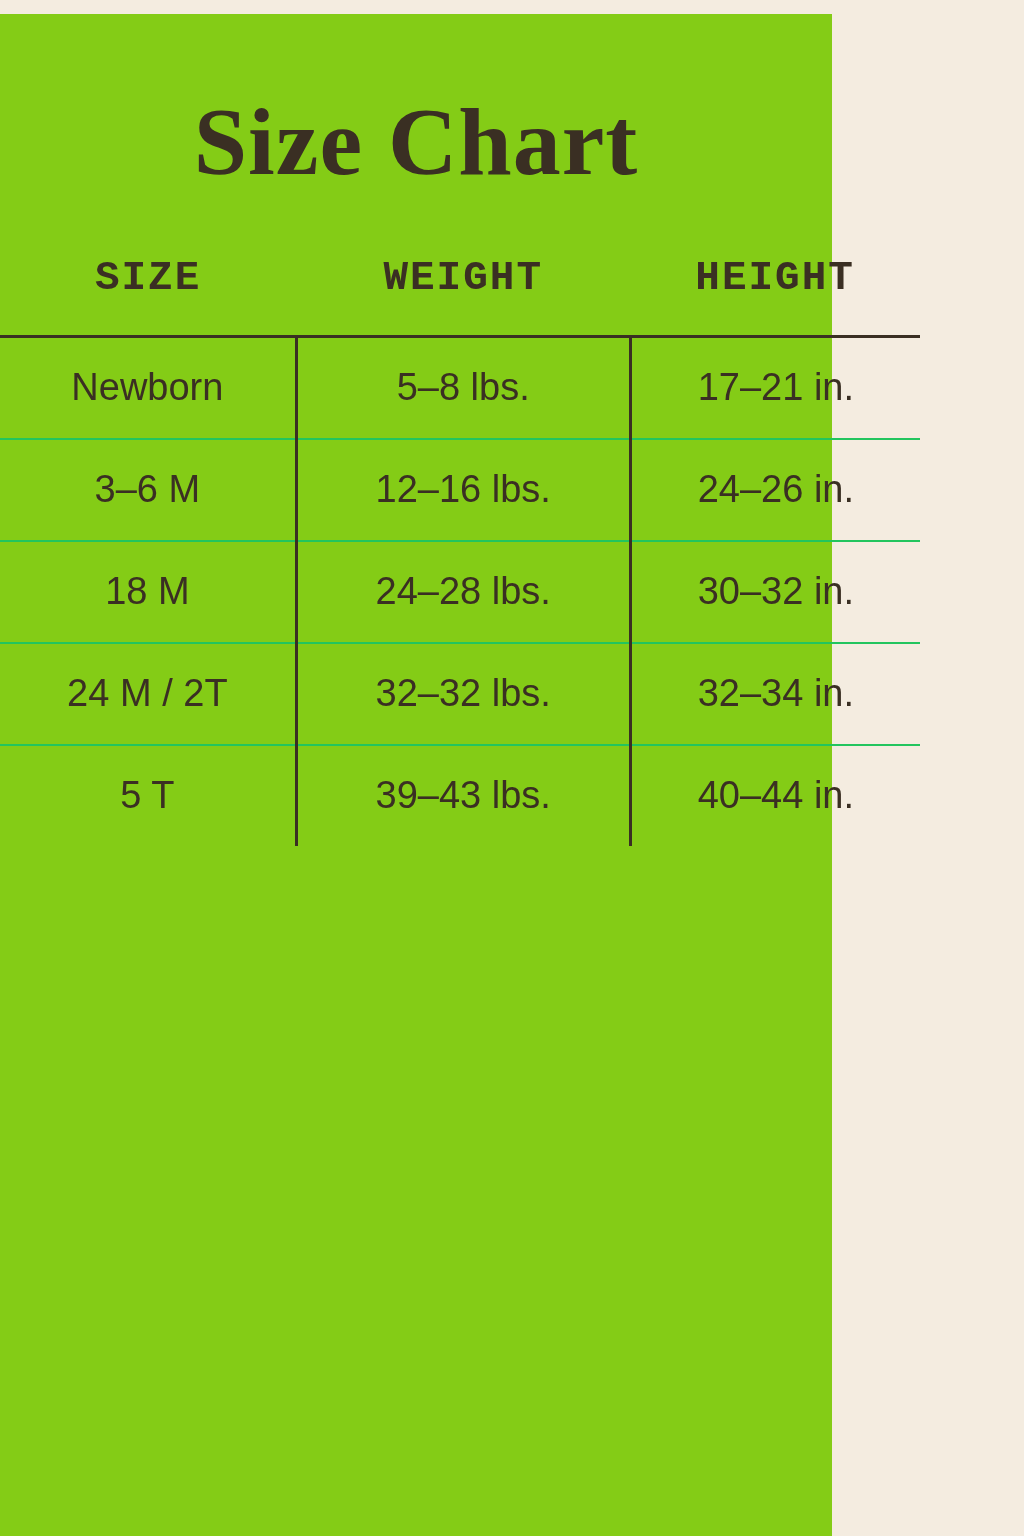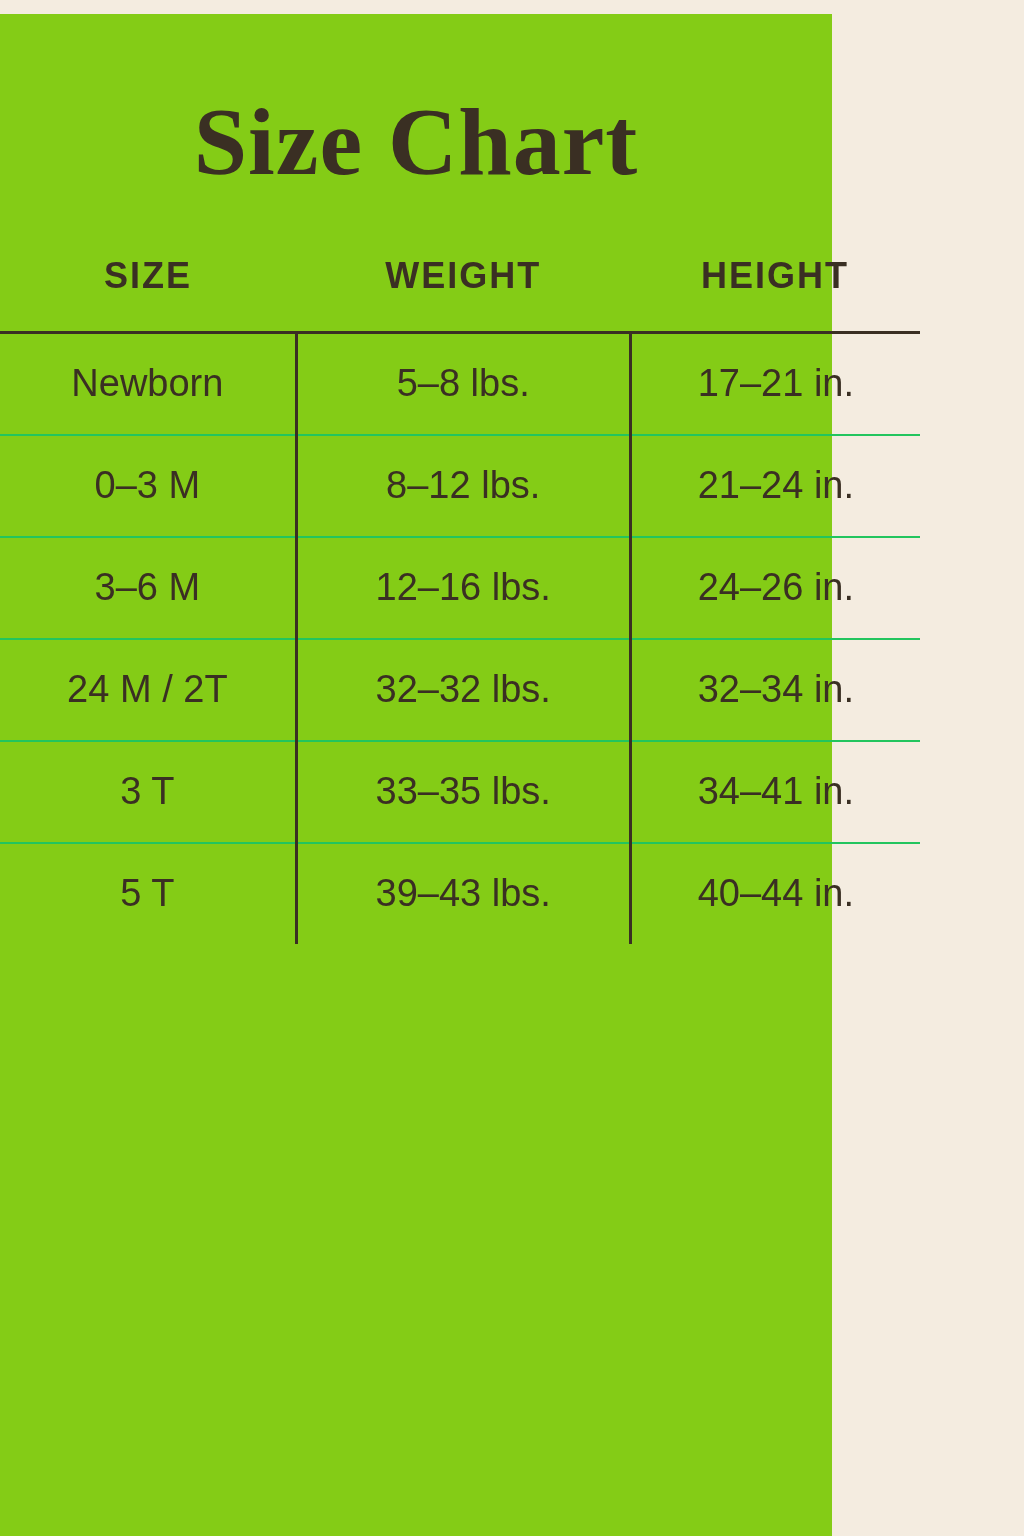--- a/index.html
+++ b/index.html
@@ -37,23 +37,23 @@
     width: 920px;
     margin: 62px auto 0 auto;
     border-collapse: collapse;
     table-layout: fixed;
   }
   table.size-chart col.c-size { width: 32.2%; }
   table.size-chart col.c-weight { width: 36.3%; }
   table.size-chart col.c-height { width: 31.5%; }
 
   thead th {
-    font-family: Liberation Sans, sans-serif;
+    font-family: Liberation Mono, monospace;
     font-weight: 700;
-    font-size: 36px;
+    font-size: 41px;
     letter-spacing: 2px;
     color: #3a2f23;
     padding: 0 0 34px 0;
     text-align: center;
     border: none;
   }
   tbody td {
     font-family: "Liberation Sans", sans-serif;
     font-weight: 400;
     font-size: 38px;
@@ -95,38 +95,33 @@
         <th>HEIGHT</th>
       </tr>
     </thead>
     <tbody>
       <tr>
         <td>Newborn</td>
         <td>5–8 lbs.</td>
         <td>17–21 in.</td>
       </tr>
       <tr>
-        <td>0–3 M</td>
-        <td>8–12 lbs.</td>
-        <td>21–24 in.</td>
-      </tr>
-      <tr>
         <td>3–6 M</td>
         <td>12–16 lbs.</td>
         <td>24–26 in.</td>
       </tr>
       <tr>
+        <td>18 M</td>
+        <td>24–28 lbs.</td>
+        <td>30–32 in.</td>
+      </tr>
+      <tr>
         <td>24 M / 2T</td>
         <td>32–32 lbs.</td>
         <td>32–34 in.</td>
-      </tr>
-      <tr>
-        <td>3 T</td>
-        <td>33–35 lbs.</td>
-        <td>34–41 in.</td>
       </tr>
       <tr>
         <td>5 T</td>
         <td>39–43 lbs.</td>
         <td>40–44 in.</td>
       </tr>
     </tbody>
   </table>
 
 </div>

